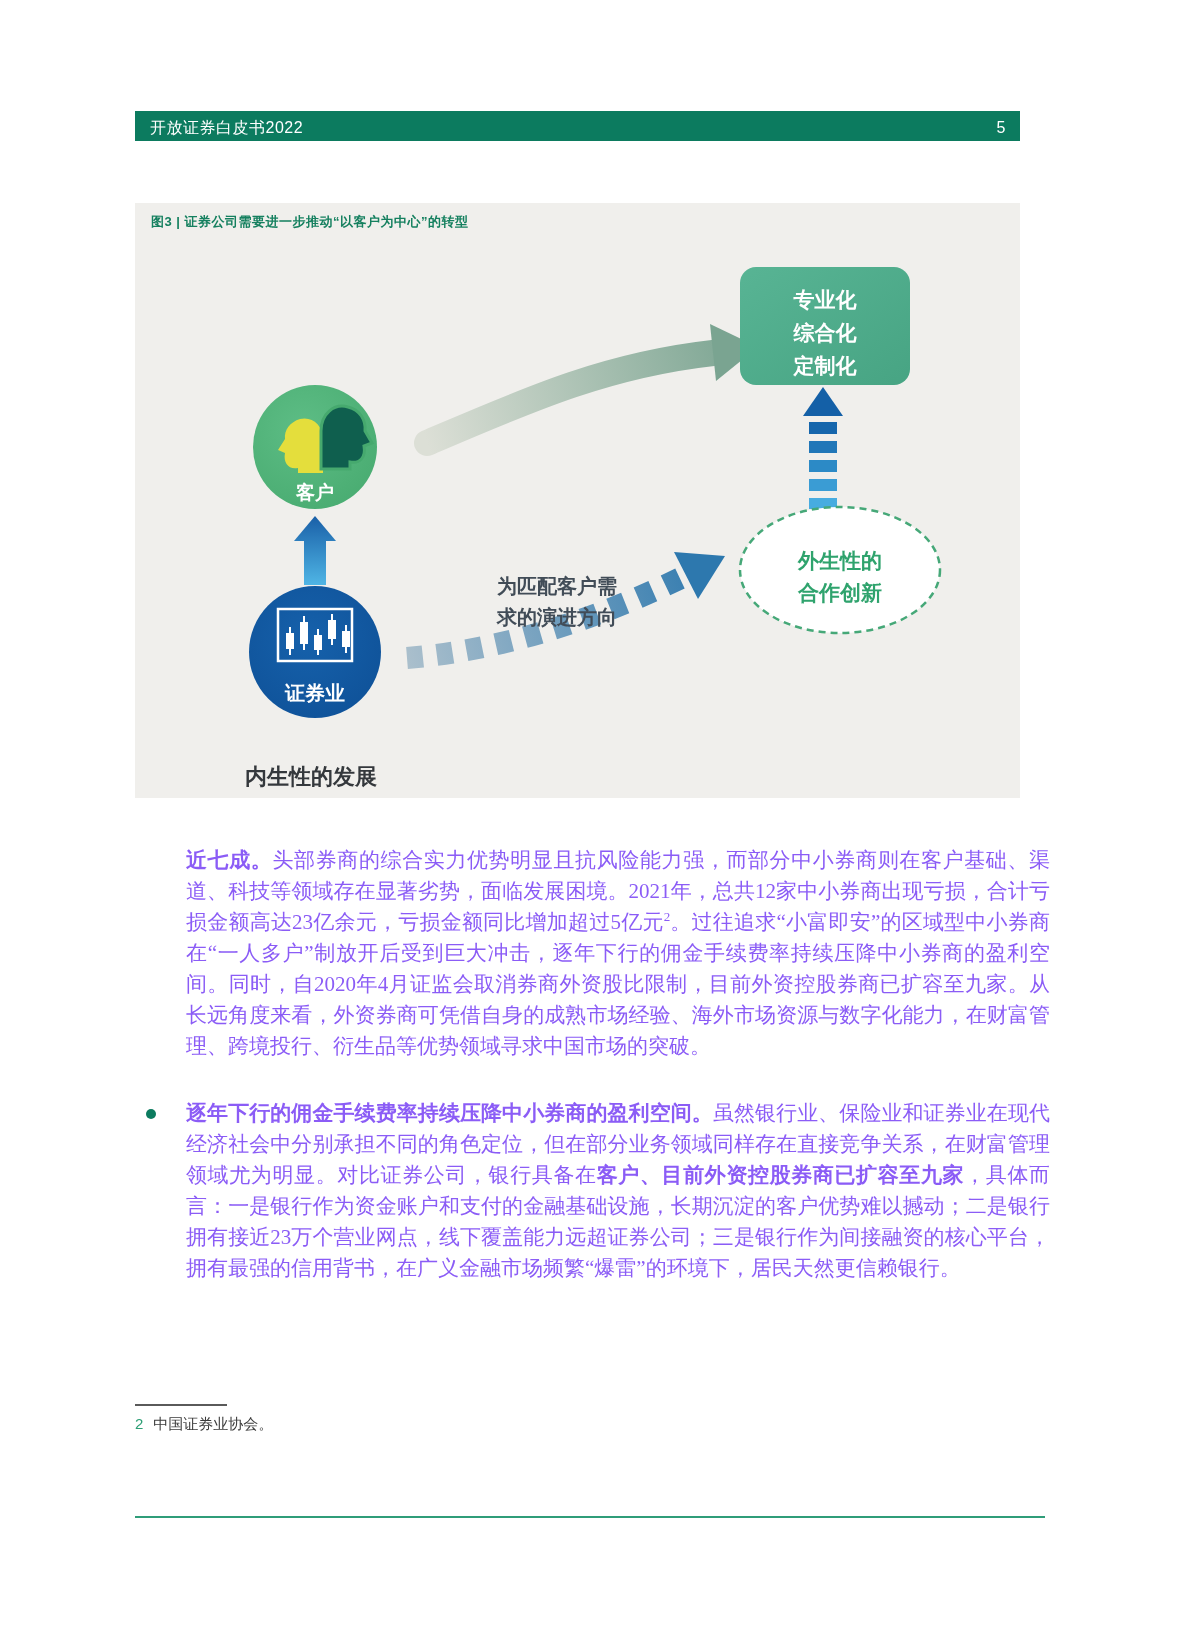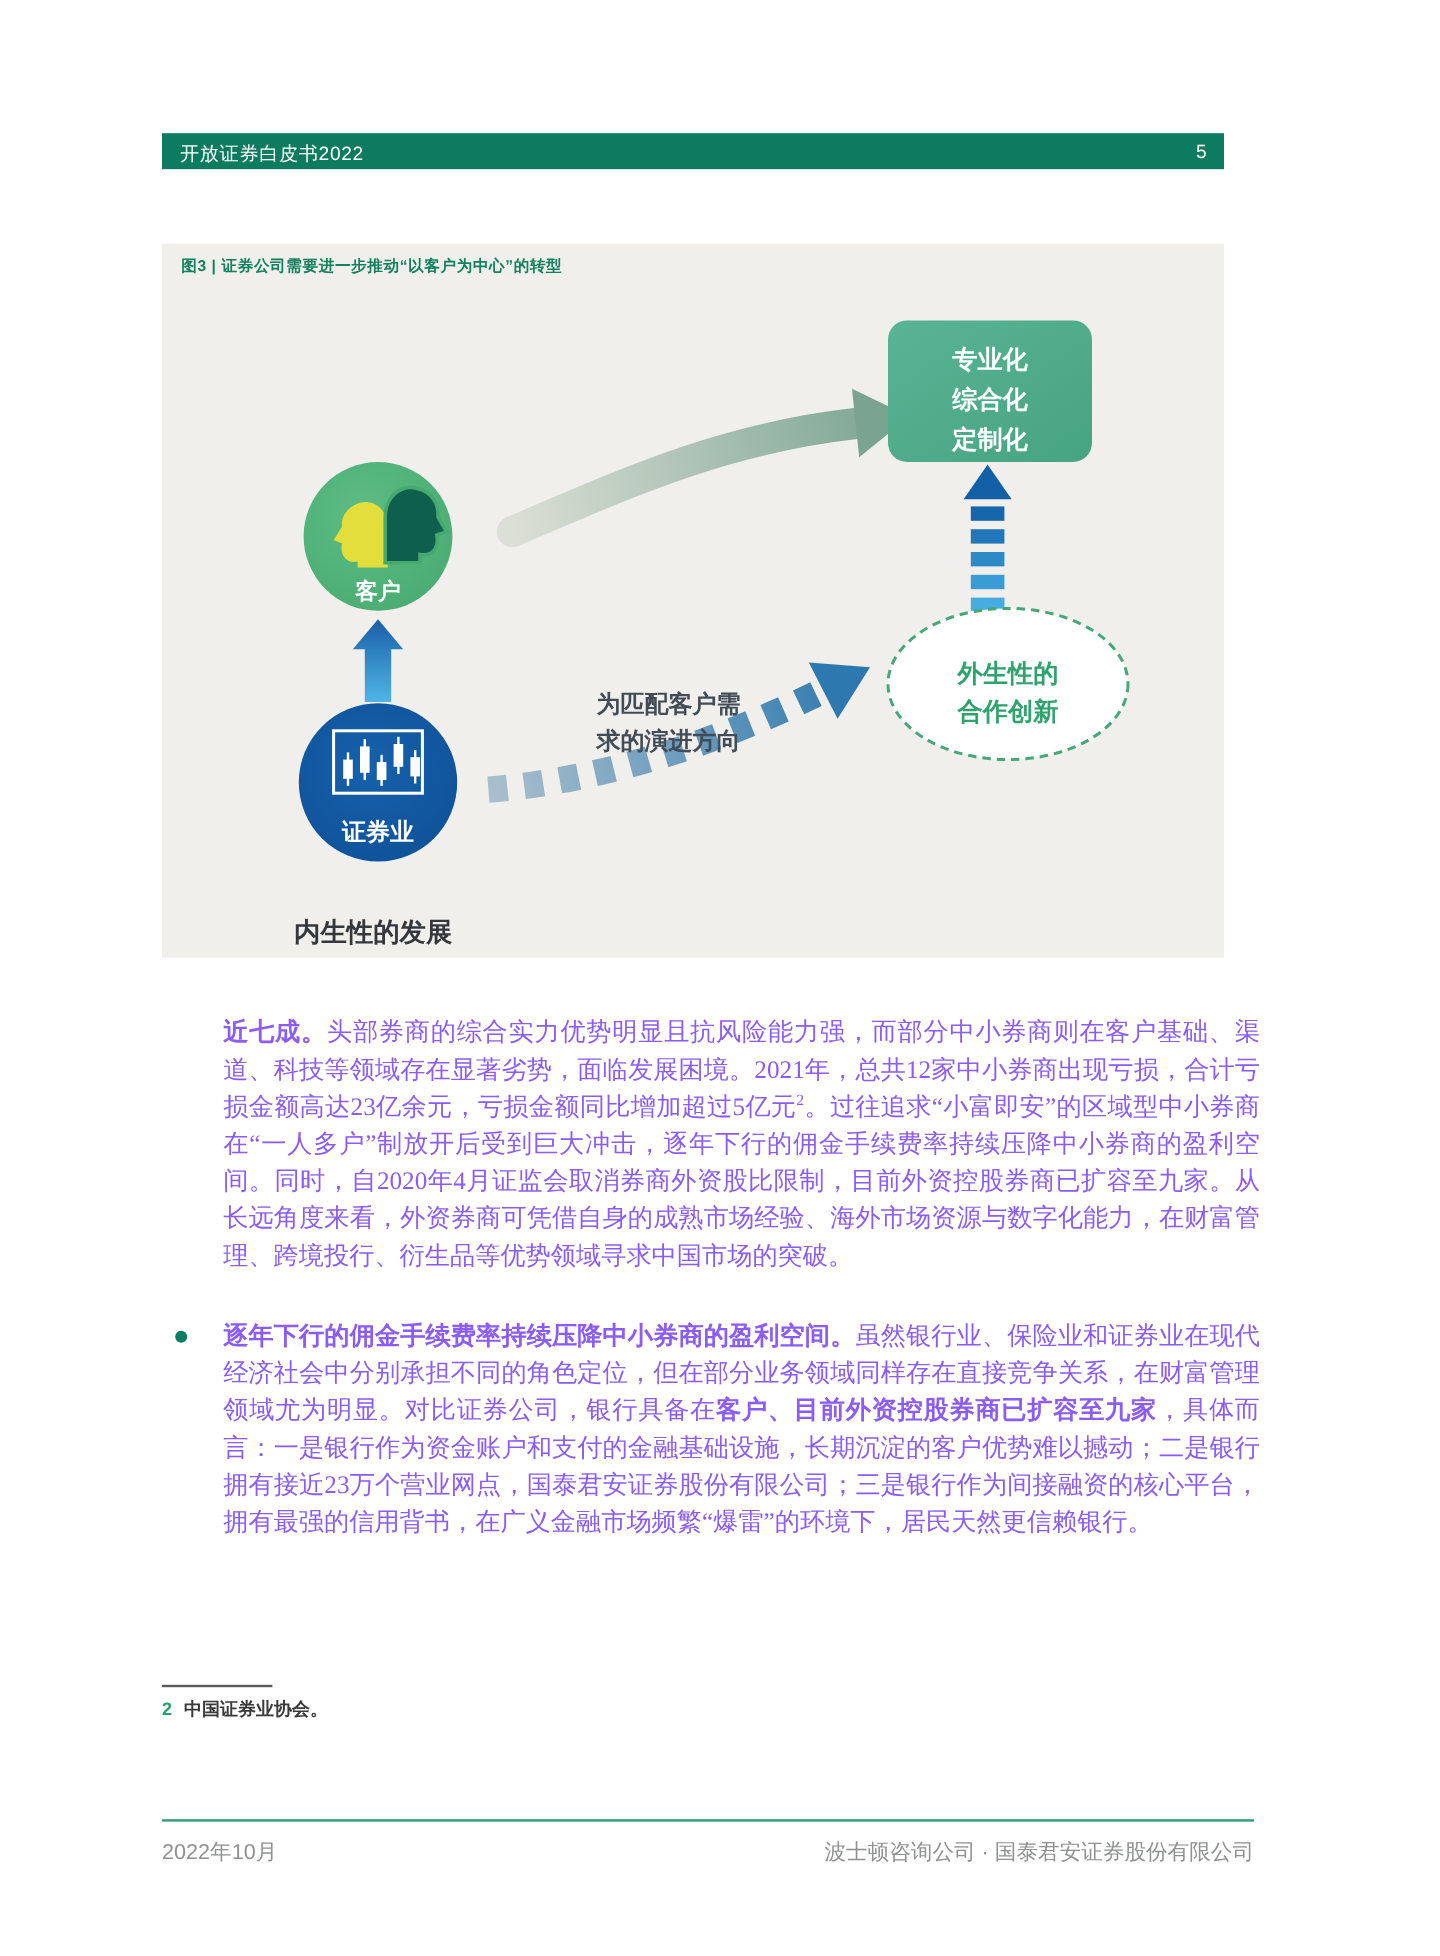--- a/index.html
+++ b/index.html
@@ -23,21 +23,21 @@
   .body-text{position:absolute;left:186px;top:845px;width:864px;
              font-family:"Liberation Serif",serif;font-size:21px;line-height:31px;
              color:#8b5cf6;text-align:justify;}
   .body-text p{margin:0;}
   .para-2{margin-top:36px !important;position:relative;}
   .bullet-dot{position:absolute;left:-40px;top:11px;width:10px;height:10px;border-radius:50%;
               background:#0c7b5f;}
   sup{font-size:13px;line-height:0;}
 
   
-  .footnote{position:absolute;left:135px;top:1404px;font-weight:bold;}
+  .footnote{position:absolute;left:135px;top:1404px;}
   .fn-rule{width:92px;height:2px;background:#5a5a5a;margin-bottom:9px;}
   .fn-line{font-size:15px;color:#3a3a3a;}
   .fn-num{color:#2c9e74;margin-right:10px;}
 
   
   .footer{position:absolute;left:135px;top:1516px;width:910px;}
   .footer-rule{height:2px;background:#2f9d79;margin-bottom:13px;}
   .footer-row{display:flex;justify-content:space-between;font-size:18px;color:#8f9091;}
 </style>
 </head>
@@ -149,31 +149,27 @@
       </g>
 
       <text x="110" y="581" font-size="22" font-weight="bold" fill="#34383c">内生性的发展</text>
     </svg>
 
     <div class="figure-title">图3 | 证券公司需要进一步推动“以客户为中心”的转型</div>
   </div>
 
   <div class="body-text">
     <p class="para-1"><b>近七成。</b><span>头部券商的综合实力优势明显且抗风险能力强，而部分中小券商则在客户基础、渠道、科技等领域存在显著劣势，面临发展困境。2021年，总共12家中小券商出现亏损，合计亏损金额高达23亿余元，亏损金额同比增加超过5亿元</span><sup>2</sup><span>。过往追求“小富即安”的区域型中小券商在“一人多户”制放开后受到巨大冲击，逐年下行的佣金手续费率持续压降中小券商的盈利空间。同时，自2020年4月证监会取消券商外资股比限制，目前外资控股券商已扩容至九家。从长远角度来看，外资券商可凭借自身的成熟市场经验、海外市场资源与数字化能力，在财富管理、跨境投行、衍生品等优势领域寻求中国市场的突破。</span></p>
-    <p class="para-2"><span class="bullet-dot"></span><b>逐年下行的佣金手续费率持续压降中小券商的盈利空间。</b><span>虽然银行业、保险业和证券业在现代经济社会中分别承担不同的角色定位，但在部分业务领域同样存在直接竞争关系，在财富管理领域尤为明显。对比证券公司，银行具备在</span><b>客户、目前外资控股券商已扩容至九家</b><span>，具体而言：一是银行作为资金账户和支付的金融基础设施，长期沉淀的客户优势难以撼动；二是银行拥有接近23万个营业网点，国泰君安证券股份有限公司；三是银行作为间接融资的核心平台，拥有最强的信用背书，在广义金融市场频繁“爆雷”的环境下，居民天然更信赖银行。</span></p>
+    <p class="para-2"><span class="bullet-dot"></span><b>逐年下行的佣金手续费率持续压降中小券商的盈利空间。</b><span>虽然银行业、保险业和证券业在现代经济社会中分别承担不同的角色定位，但在部分业务领域同样存在直接竞争关系，在财富管理领域尤为明显。对比证券公司，银行具备在</span><b>客户、目前外资控股券商已扩容至九家</b><span>，具体而言：一是银行作为资金账户和支付的金融基础设施，长期沉淀的客户优势难以撼动；二是银行拥有接近23万个营业网点，线下覆盖能力远超证券公司；三是银行作为间接融资的核心平台，拥有最强的信用背书，在广义金融市场频繁“爆雷”的环境下，居民天然更信赖银行。</span></p>
   </div>
 
   <div class="footnote">
     <div class="fn-rule"></div>
     <div class="fn-line">
       <span class="fn-num">2</span><span>中国证券业协会。</span>
     </div>
   </div>
 
   <div class="footer">
     <div class="footer-rule"></div>
-    <div class="footer-row">
-      <span>2022年10月</span>
-      <span>波士顿咨询公司 · 国泰君安证券股份有限公司</span>
-    </div>
   </div>
 
 </div>
 
 </body></html>

